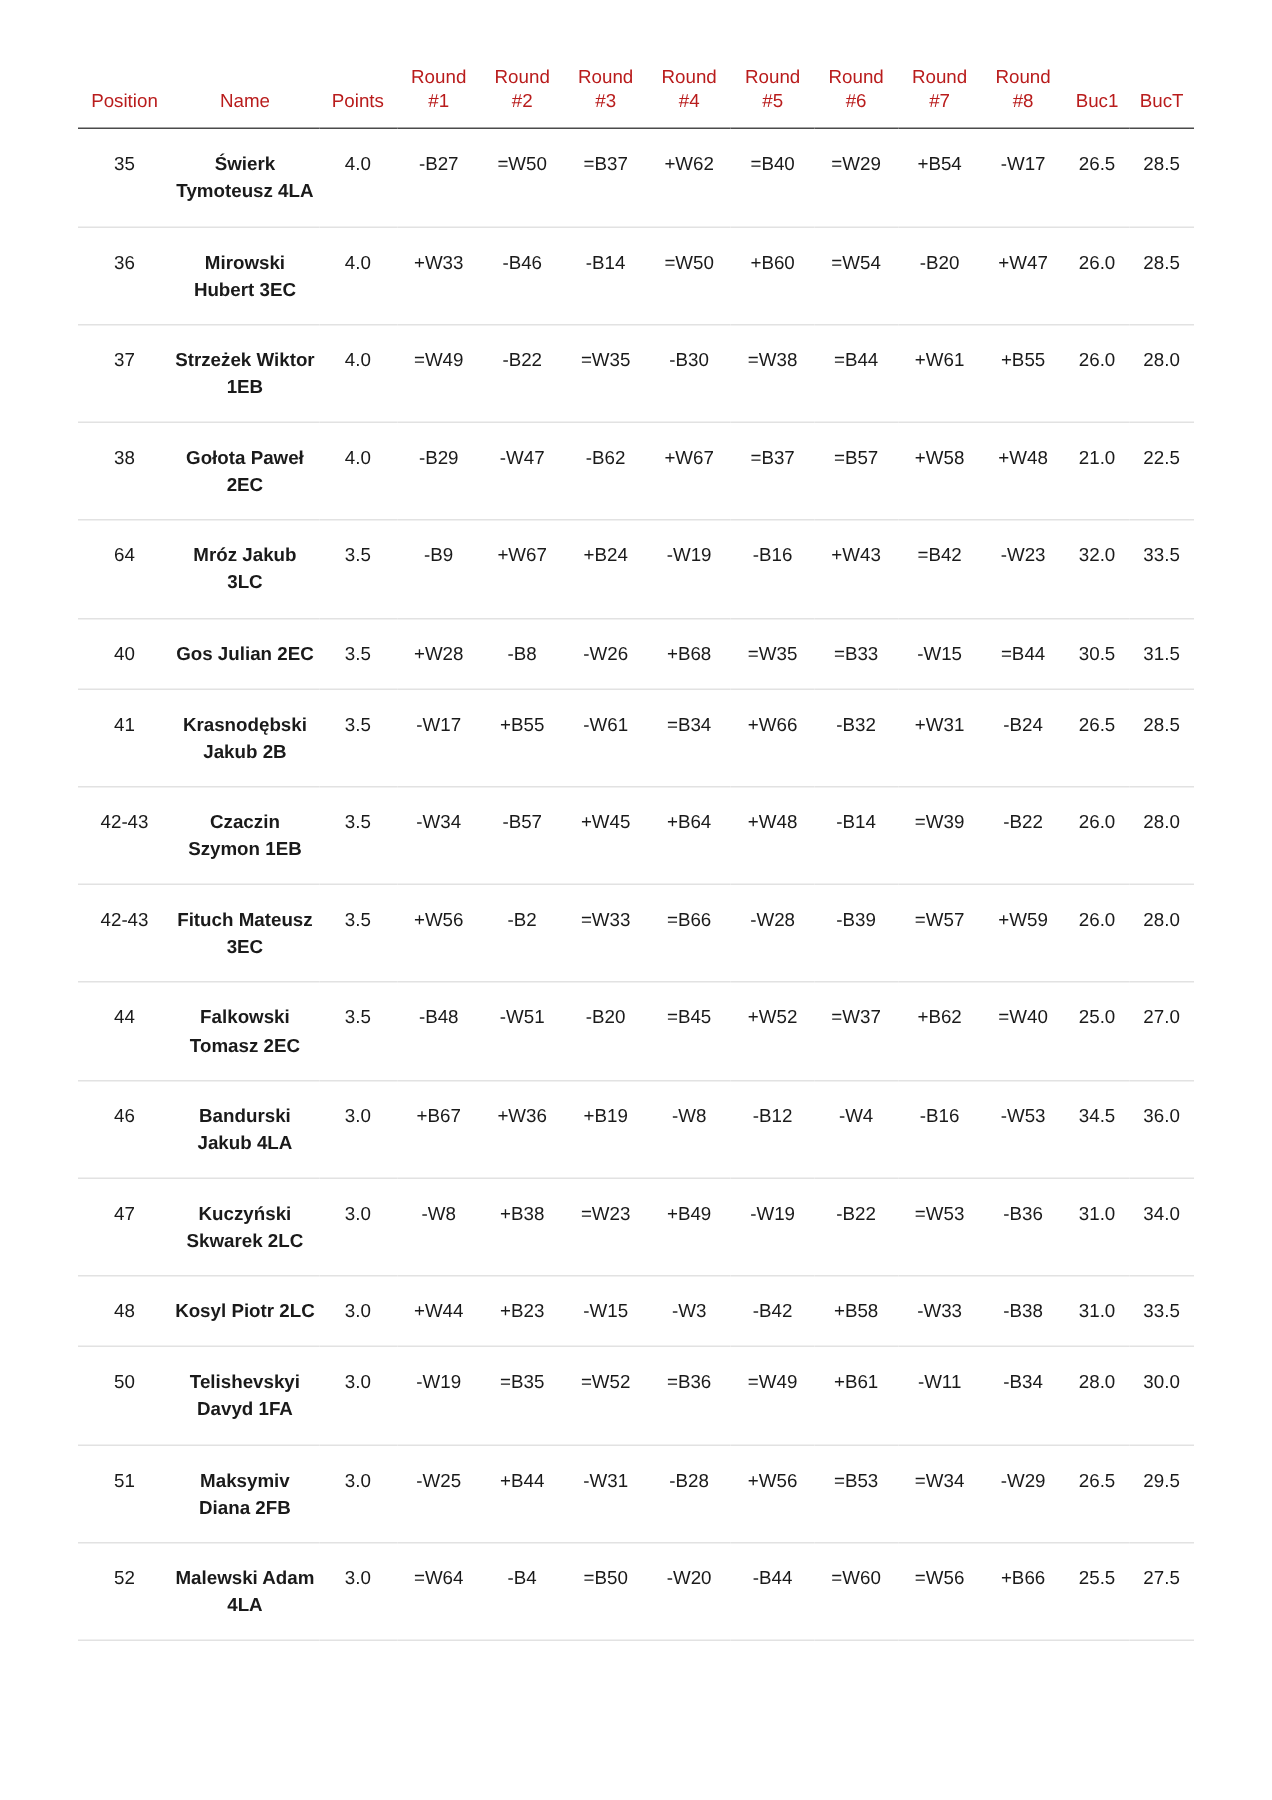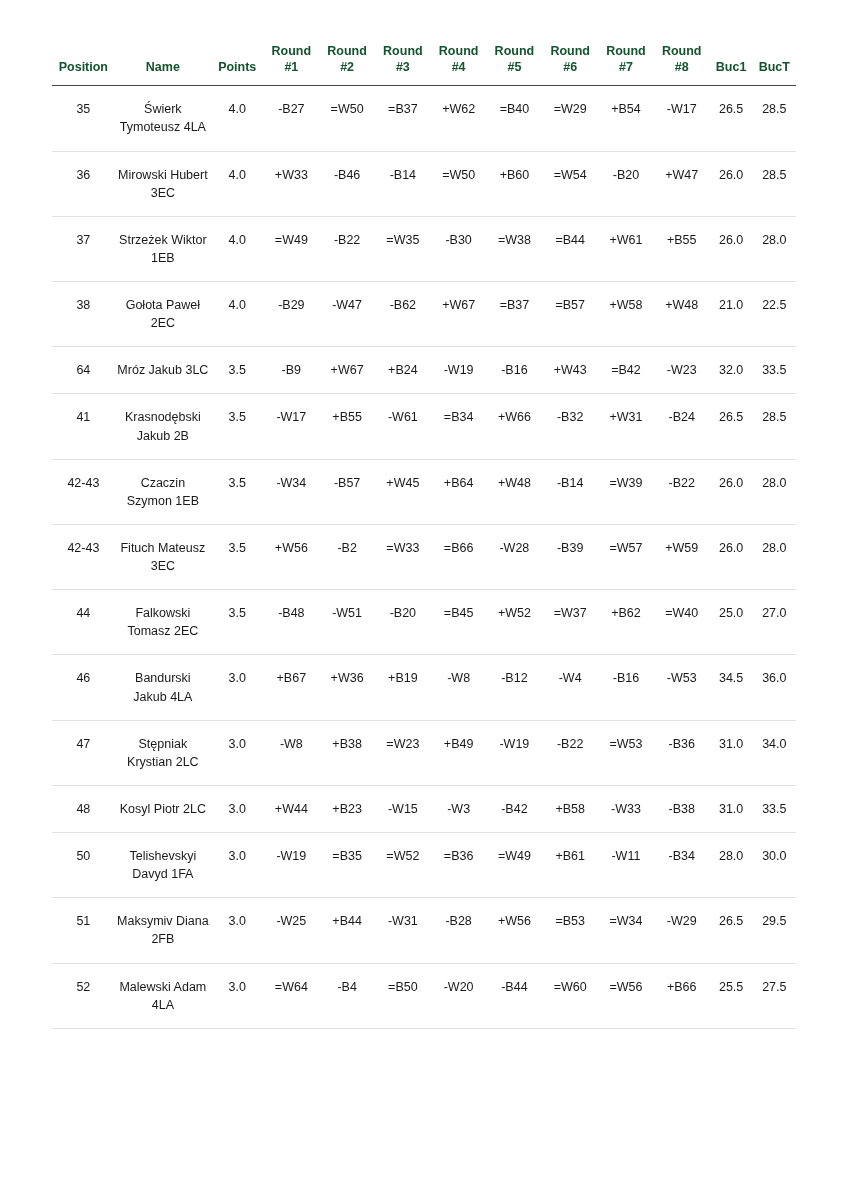--- a/index.html
+++ b/index.html
@@ -19,27 +19,27 @@
     box-sizing: border-box;
     padding: 40px 52px;
     position: relative;
   }
   table.results {
     width: 100%;
     border-collapse: collapse;
     font-size: 12.5px;
   }
   table.results thead th {
-    font-weight: bold;
+    font-weight: normal;
     font-size: 12.5px;
     text-align: center;
     vertical-align: bottom;
     padding: 4px 2px 10px 2px;
     line-height: 1.25;
-    color: #14532d;
+    color: #b91c1c;
     border-bottom: 1.6px solid #4a4a4a;
   }
   table.results thead th .rnd {
     display: block;
   }
   table.results tbody td {
     text-align: center;
     vertical-align: top;
     padding: 14px 2px 14px 2px;
     line-height: 1.45;
@@ -49,20 +49,21 @@
   table.results tbody tr:last-child td {
     border-bottom: 1px solid #e2e2e2;
   }
   .col-pos { width: 62px; }
   .col-name { width: 98px; }
   .col-points { width: 52px; }
   .col-round { width: 56px; }
   .col-buc { width: 42px; }
   td.name-cell {
     line-height: 1.5;
+    font-weight: bold;
   }
 </style>
 </head>
 <body>
 
 <div class="page">
   <table class="results">
     <thead>
       <tr>
         <th class="col-pos">Position</th>
@@ -174,20 +175,35 @@
           <td class="col-round">+B24</td>
           <td class="col-round">-W19</td>
           <td class="col-round">-B16</td>
           <td class="col-round">+W43</td>
           <td class="col-round">=B42</td>
           <td class="col-round">-W23</td>
           <td class="col-buc">32.0</td>
           <td class="col-buc">33.5</td>
         </tr>
         <tr>
+          <td class="col-pos">40</td>
+          <td class="col-name name-cell">Gos Julian 2EC</td>
+          <td class="col-points">3.5</td>
+          <td class="col-round">+W28</td>
+          <td class="col-round">-B8</td>
+          <td class="col-round">-W26</td>
+          <td class="col-round">+B68</td>
+          <td class="col-round">=W35</td>
+          <td class="col-round">=B33</td>
+          <td class="col-round">-W15</td>
+          <td class="col-round">=B44</td>
+          <td class="col-buc">30.5</td>
+          <td class="col-buc">31.5</td>
+        </tr>
+        <tr>
           <td class="col-pos">41</td>
           <td class="col-name name-cell">Krasnodębski Jakub 2B</td>
           <td class="col-points">3.5</td>
           <td class="col-round">-W17</td>
           <td class="col-round">+B55</td>
           <td class="col-round">-W61</td>
           <td class="col-round">=B34</td>
           <td class="col-round">+W66</td>
           <td class="col-round">-B32</td>
           <td class="col-round">+W31</td>
@@ -250,21 +266,21 @@
           <td class="col-round">-W8</td>
           <td class="col-round">-B12</td>
           <td class="col-round">-W4</td>
           <td class="col-round">-B16</td>
           <td class="col-round">-W53</td>
           <td class="col-buc">34.5</td>
           <td class="col-buc">36.0</td>
         </tr>
         <tr>
           <td class="col-pos">47</td>
-          <td class="col-name name-cell">Stępniak Krystian 2LC</td>
+          <td class="col-name name-cell">Kuczyński Skwarek 2LC</td>
           <td class="col-points">3.0</td>
           <td class="col-round">-W8</td>
           <td class="col-round">+B38</td>
           <td class="col-round">=W23</td>
           <td class="col-round">+B49</td>
           <td class="col-round">-W19</td>
           <td class="col-round">-B22</td>
           <td class="col-round">=W53</td>
           <td class="col-round">-B36</td>
           <td class="col-buc">31.0</td>

